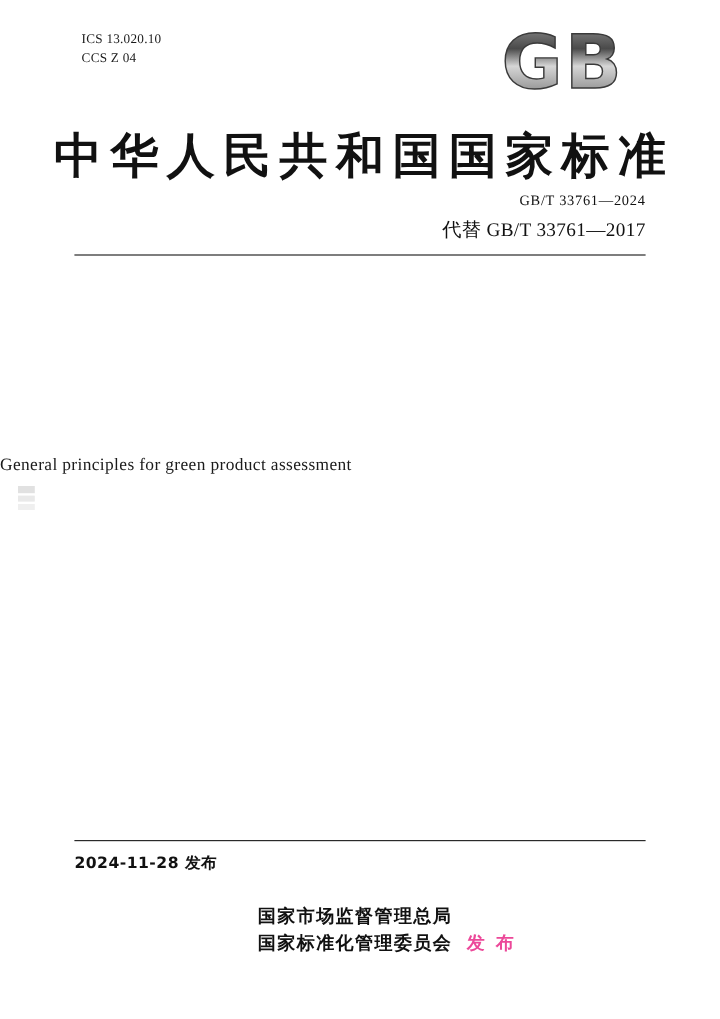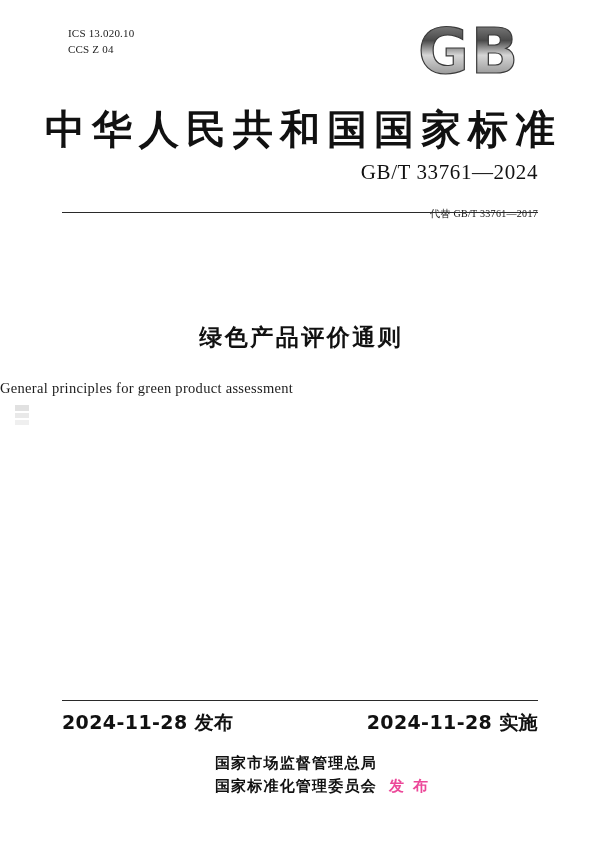--- a/index.html
+++ b/index.html
@@ -61,28 +61,28 @@
   
   .std-number {
     position: absolute;
     right: 62px;
     top: 160px;
     text-align: right;
     color: #111;
   }
   .std-number .num {
     font-family: "Liberation Serif", serif;
-    font-size: 21px;
+    font-size: 12px;
     letter-spacing: 0.6px;
     white-space: nowrap;
   }
   .std-number .replaces {
-    margin-top: 22px;
-    font-family: "Liberation Serif", serif;
-    font-size: 10px;
+    margin-top: 7px;
+    font-family: "Liberation Serif", serif;
+    font-size: 16px;
     letter-spacing: 0.3px;
     white-space: nowrap;
   }
 
   
   .rule {
     position: absolute;
     left: 62px;
     right: 62px;
     height: 0;
@@ -132,21 +132,21 @@
   .date-row {
     position: absolute;
     left: 62px;
     right: 62px;
     top: 710px;
     display: flex;
     justify-content: space-between;
     align-items: baseline;
     font-family: "DejaVu Sans", "Liberation Sans", sans-serif;
     font-weight: bold;
-    font-size: 19px;
+    font-size: 13px;
     color: #111;
     letter-spacing: 0.4px;
   }
 
   
   .issuers {
     position: absolute;
     left: 0;
     right: 0;
     top: 752px;
@@ -211,28 +211,26 @@
   <div class="rule rule-top"></div>
 
   <div class="margin-mark">
     <svg viewBox="0 0 16 22" xmlns="http://www.w3.org/2000/svg">
       <rect x="1" y="1" width="14" height="6" fill="#bdbdbd"></rect>
       <rect x="1" y="9" width="14" height="5" fill="#cfcfcf"></rect>
       <rect x="1" y="16" width="14" height="5" fill="#dcdcdc"></rect>
     </svg>
   </div>
 
-  <div class="doc-title-cn">绿色产品评价通则</div>
   <div class="doc-title-en">General principles for green product assessment</div>
 
   <div class="rule rule-bottom"></div>
 
   <div class="date-row">
     <div>2024-11-28 发布</div>
-    <div>2024-11-28 实施</div>
   </div>
 
   <div class="issuers">
     <div class="issuer-names">
       <div>国家市场监督管理总局</div>
       <div>国家标准化管理委员会</div>
     </div>
     <div class="issue-verb">发 布</div>
   </div>
 

